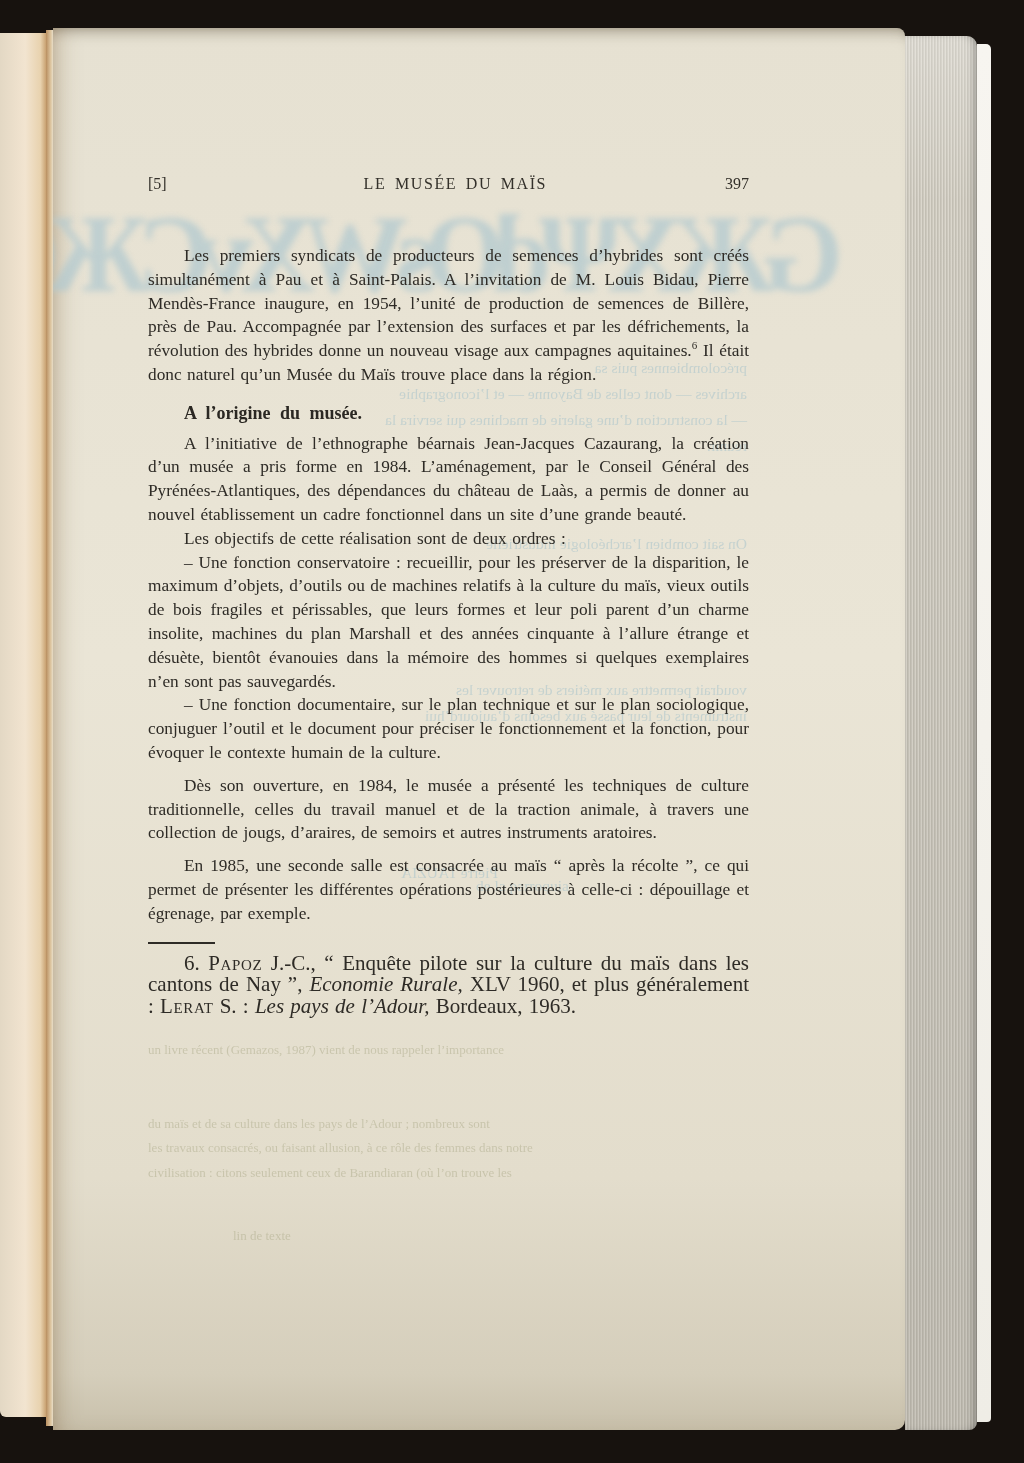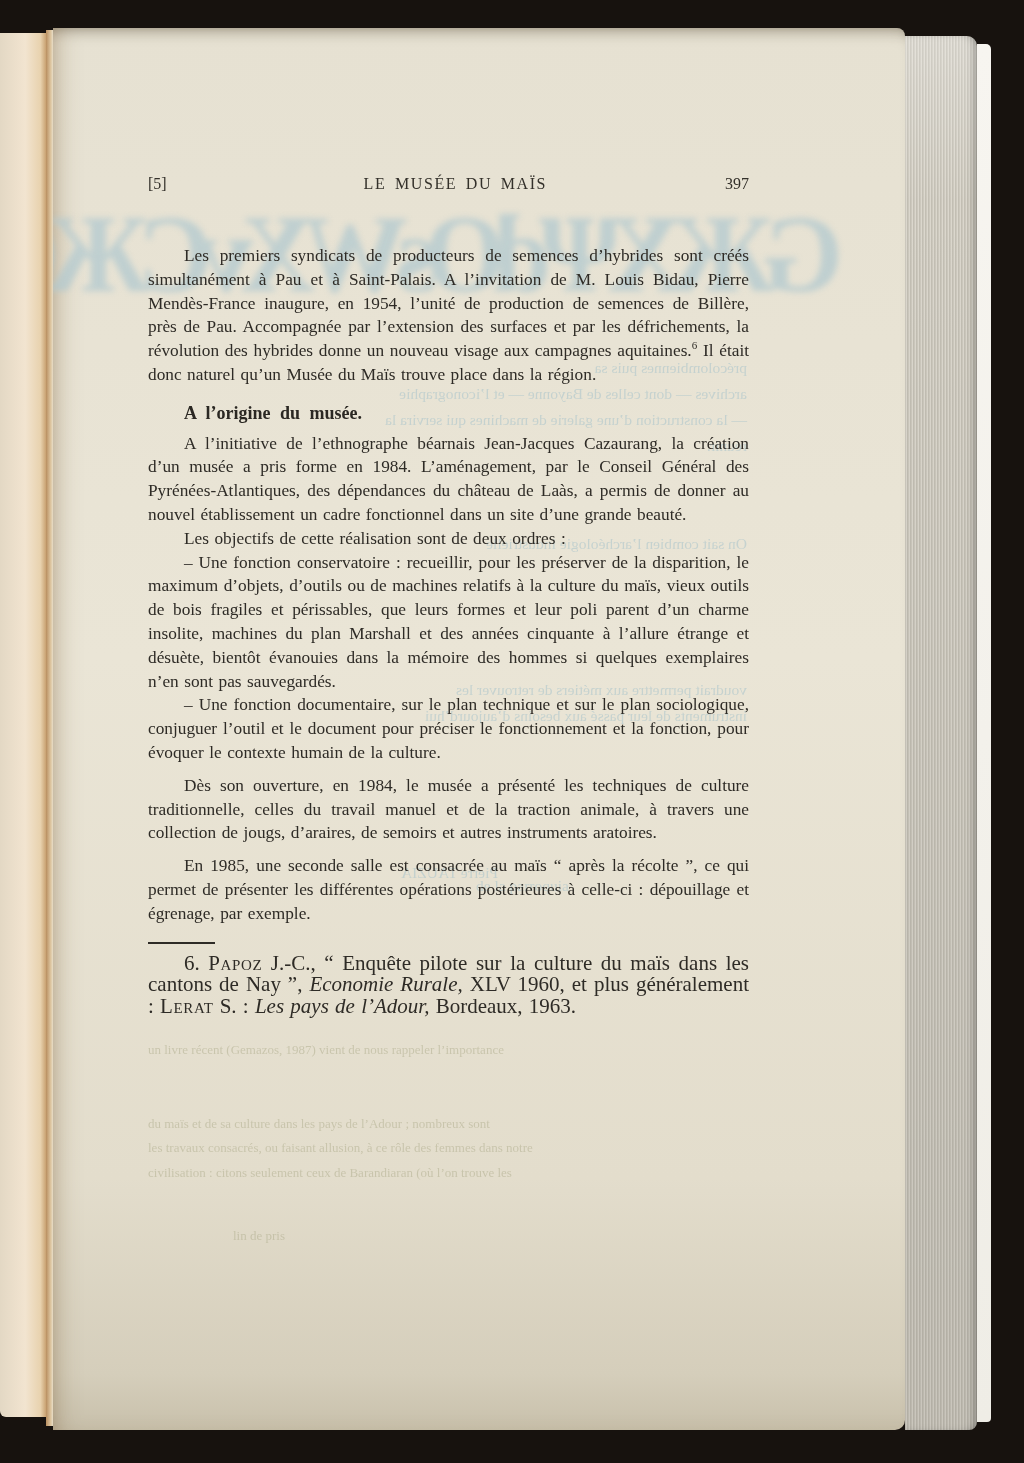--- a/index.html
+++ b/index.html
@@ -100,21 +100,21 @@
         <div class="bleed mir" style="top: 408px; left: 560px; width: 134px;">réunir.</div>
         <div class="bleed mir" style="top: 506px; left: 330px; width: 364px;">On sait combien l’archéologie industrielle</div>
         <div class="bleed mir" style="top: 652px; left: 310px; width: 384px;">voudrait permettre aux métiers de retrouver les</div>
         <div class="bleed mir" style="top: 678px; left: 310px; width: 384px;">instruments de leur passé aux besoins d’aujourd’hui</div>
         <div class="bleed mir" style="top: 835px; left: 285px; width: 160px;">Pierre TAUZIA</div>
         <div class="bleed" style="top: 848px; left: 423px; width: 180px;">de la parroquia</div>
         <div class="bleed tan" style="top: 1012px; left: 95px; width: 601px;">un livre récent (Gemazos, 1987) vient de nous rappeler l’importance</div>
         <div class="bleed tan" style="top: 1110px; left: 95px; width: 601px;">les travaux consacrés, ou faisant allusion, à ce rôle des femmes dans notre</div>
         <div class="bleed tan" style="top: 1086px; left: 95px; width: 601px;">du maïs et de sa culture dans les pays de l’Adour ; nombreux sont</div>
         <div class="bleed tan" style="top: 1135px; left: 95px; width: 601px;">civilisation : citons seulement ceux de Barandiaran (où l’on trouve les</div>
-        <div class="bleed tan" style="top: 1198px; left: 180px; width: 300px;">lin de pris</div>
+        <div class="bleed tan" style="top: 1198px; left: 180px; width: 300px;">lin de texte</div>
       </div>
 
     <header class="running-head">
       <span>[5]</span>
       <span class="title">LE MUSÉE DU MAÏS</span>
       <span>397</span>
     </header>
 
     <main class="text-block">
 

